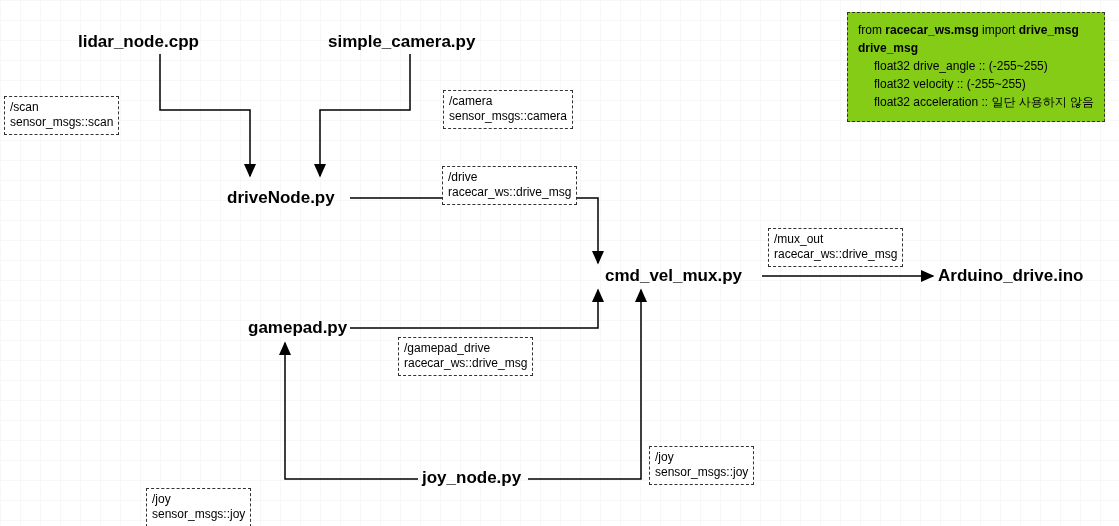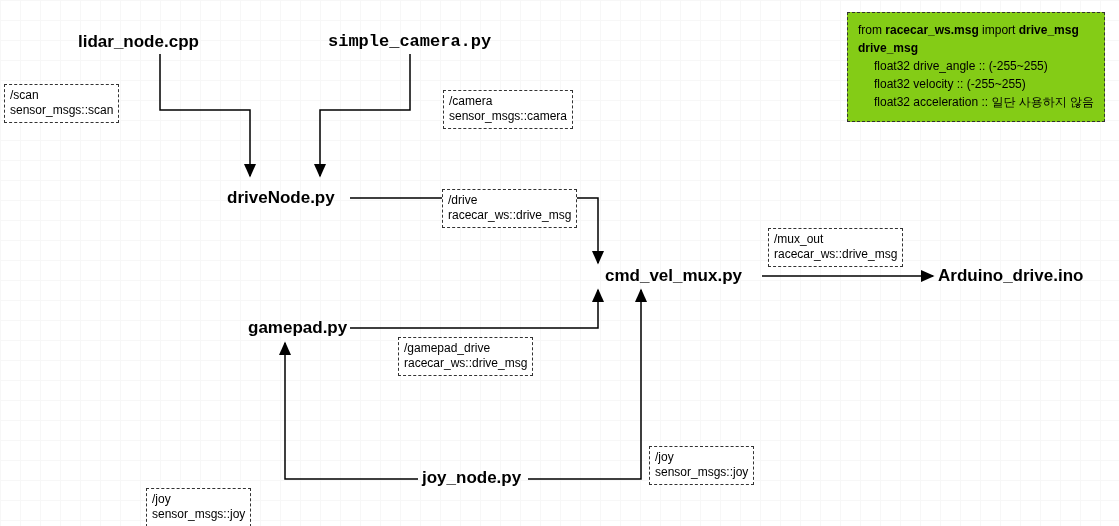--- a/index.html
+++ b/index.html
@@ -66,36 +66,36 @@
   <path d="M350,328 L598,328 L598,290" fill="none" stroke="#000" stroke-width="1.5" marker-end="url(#ah)"></path>
 
   <path d="M762,276 L933,276" fill="none" stroke="#000" stroke-width="1.5" marker-end="url(#ah)"></path>
 
   <path d="M418,479 L285,479 L285,343" fill="none" stroke="#000" stroke-width="1.5" marker-end="url(#ah)"></path>
 
   <path d="M528,479 L641,479 L641,290" fill="none" stroke="#000" stroke-width="1.5" marker-end="url(#ah)"></path>
 </svg>
 
 <div class="node-label" style="left:78px; top:32px;">lidar_node.cpp</div>
-<div class="node-label" style="left:328px; top:32px;font-family:Liberation Mono, monospace;">simple_camera.py</div>
+<div class="node-label" style="left:328px; top:32px;">simple_camera.py</div>
 <div class="node-label" style="left:227px; top:188px;">driveNode.py</div>
 <div class="node-label" style="left:236px; top:318px;margin-left:12px;">gamepad.py</div>
 <div class="node-label" style="left:605px; top:266px;">cmd_vel_mux.py</div>
 <div class="node-label" style="left:938px; top:266px;">Arduino_drive.ino</div>
 <div class="node-label" style="left:422px; top:468px;">joy_node.py</div>
 
-<div class="topic-box" style="left:4px; top:84px;">
+<div class="topic-box" style="left:4px; top:96px;">
   <div>/scan</div>
   <div>sensor_msgs::scan</div>
 </div>
 <div class="topic-box" style="left:443px; top:90px;">
   <div>/camera</div>
   <div>sensor_msgs::camera</div>
 </div>
-<div class="topic-box" style="left:442px; top:166px;margin-top:23px;">
+<div class="topic-box" style="left:442px; top:166px;">
   <div>/drive</div>
   <div>racecar_ws::drive_msg</div>
 </div>
 <div class="topic-box" style="left:398px; top:337px;">
   <div>/gamepad_drive</div>
   <div>racecar_ws::drive_msg</div>
 </div>
 <div class="topic-box" style="left:768px; top:228px;">
   <div>/mux_out</div>
   <div>racecar_ws::drive_msg</div>

